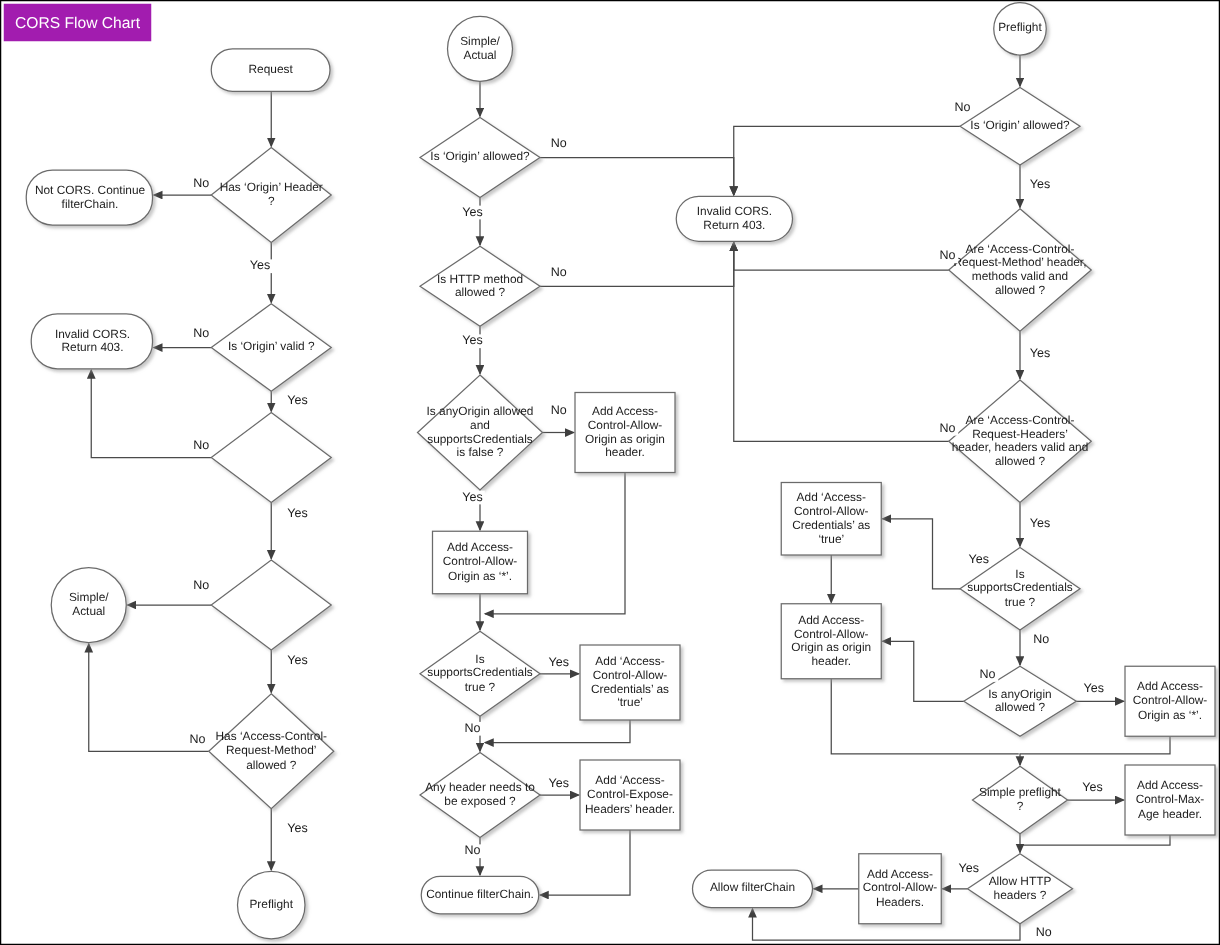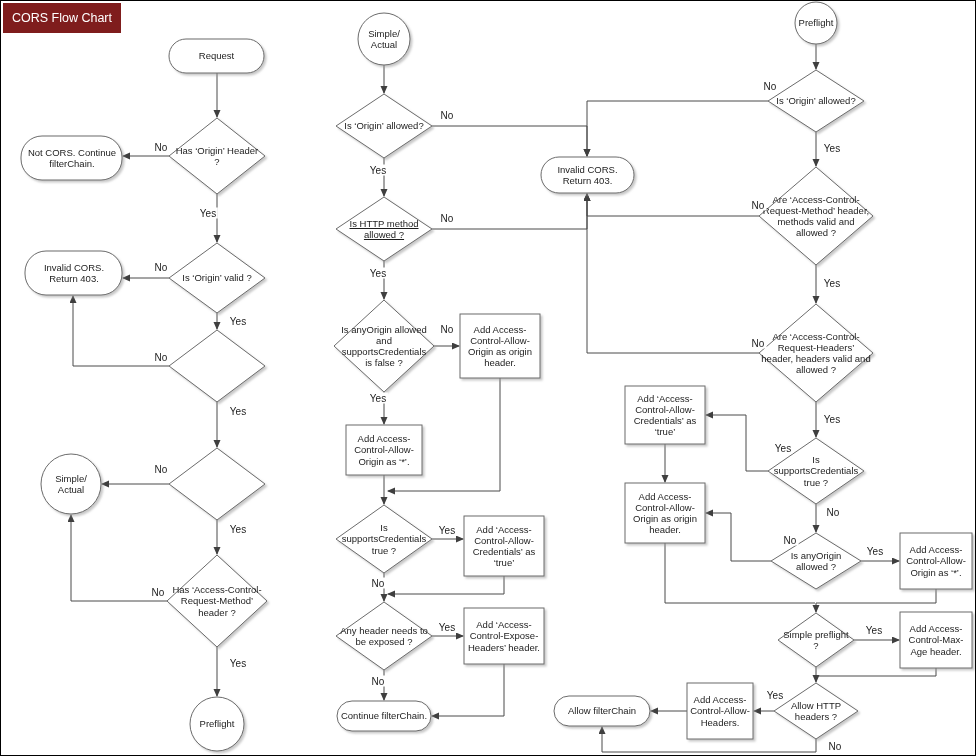--- a/index.html
+++ b/index.html
@@ -15,21 +15,21 @@
     text-align: center; font-size: 9.5px; line-height: 1.18; color: #1c1c1c;
     z-index: 2; overflow-wrap: anywhere; pointer-events: none;
   }
   .elabel {
     position: absolute; transform: translate(-50%,-50%);
     background: #fff; padding: 0 2px; font-size: 10px; color: #1c1c1c; z-index: 3;
     white-space: nowrap;
   }
   #title {
     position: absolute; left: 2px; top: 2px; width: 118px; height: 30px;
-    background: #7f1d1d; color: #fff; display: flex; align-items: center; justify-content: center;
+    background: #a21caf; color: #fff; display: flex; align-items: center; justify-content: center;
     font-size: 12.5px; z-index: 4;
   }
 </style>
 </head>
 <body>
 
 <div id="stage">
 
   <svg width="976" height="756" viewBox="0 0 976 756">
     <defs>
@@ -138,27 +138,27 @@
   </svg>
 
   <div id="title">CORS Flow Chart</div>
 
   <div class="node" style="left:168px;top:38px;width:95px;height:34px;">Request</div>
   <div class="node" style="left:174px;top:119px;width:84px;height:72px;">Has ‘Origin’ Header ?</div>
   <div class="node" style="left:26px;top:139px;width:90px;height:36px;">Not CORS. Continue filterChain.</div>
   <div class="node" style="left:174px;top:244px;width:84px;height:66px;">Is ‘Origin’ valid ?</div>
   <div class="node" style="left:30px;top:254px;width:86px;height:36px;">Invalid CORS. Return 403.</div>
   <div class="node" style="left:44px;top:457px;width:52px;height:52px;">Simple/ Actual</div>
-  <div class="node" style="left:168px;top:558px;width:96px;height:84px;">Has ‘Access-Control-Request-Method’ header ?</div>
+  <div class="node" style="left:168px;top:558px;width:96px;height:84px;">Has ‘Access-Control-Request-Method’ allowed ?</div>
   <div class="node" style="left:190px;top:697px;width:52px;height:52px;">Preflight</div>
 
   <div class="node" style="left:357px;top:12px;width:52px;height:52px;">Simple/ Actual</div>
   <div class="node" style="left:341px;top:95px;width:84px;height:60px;">Is ‘Origin’ allowed?</div>
   <div class="node" style="left:544px;top:158px;width:85px;height:32px;">Invalid CORS. Return 403.</div>
-  <div class="node" style="left:341px;top:198px;width:84px;height:60px;text-decoration:underline;">Is HTTP method allowed ?</div>
+  <div class="node" style="left:341px;top:198px;width:84px;height:60px;">Is HTTP method allowed ?</div>
   <div class="node" style="left:338px;top:301px;width:90px;height:88px;text-align:center;">Is anyOrigin allowed and supportsCredentials is false ?</div>
   <div class="node" style="left:461px;top:315px;width:76px;height:60px;">Add Access-Control-Allow-Origin as origin header.</div>
   <div class="node" style="left:347px;top:426px;width:72px;height:46px;">Add Access-Control-Allow-Origin as ‘*’.</div>
   <div class="node" style="left:339px;top:506px;width:88px;height:64px;">Is supportsCredentials true ?</div>
   <div class="node" style="left:465px;top:517px;width:76px;height:56px;">Add ‘Access-Control-Allow-Credentials’ as ‘true’</div>
   <div class="node" style="left:465px;top:609px;width:76px;height:52px;">Add ‘Access-Control-Expose-Headers’ header.</div>
   <div class="node" style="left:339px;top:603px;width:88px;height:64px;">Any header needs to be exposed ?</div>
   <div class="node" style="left:338px;top:700px;width:90px;height:30px;">Continue filterChain.</div>
 
   <div class="node" style="left:793px;top:2px;width:44px;height:40px;">Preflight</div>

